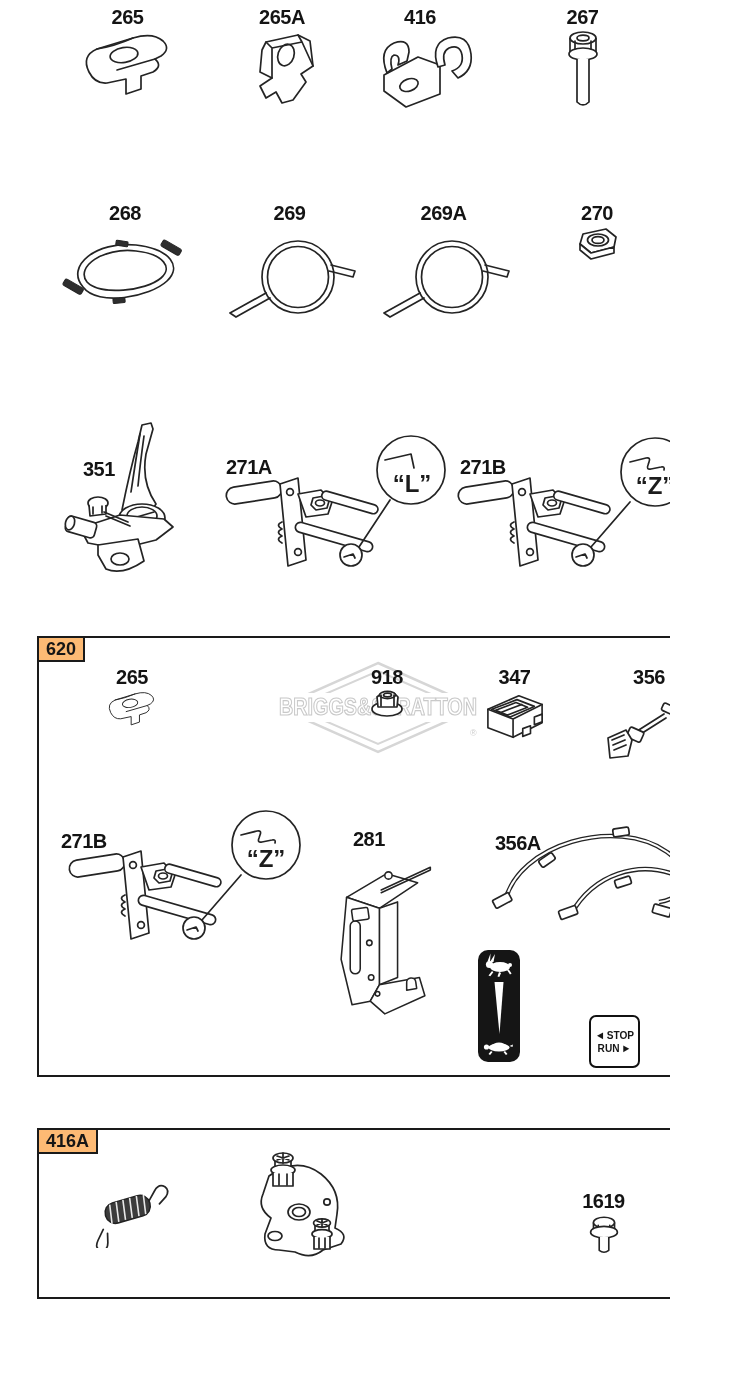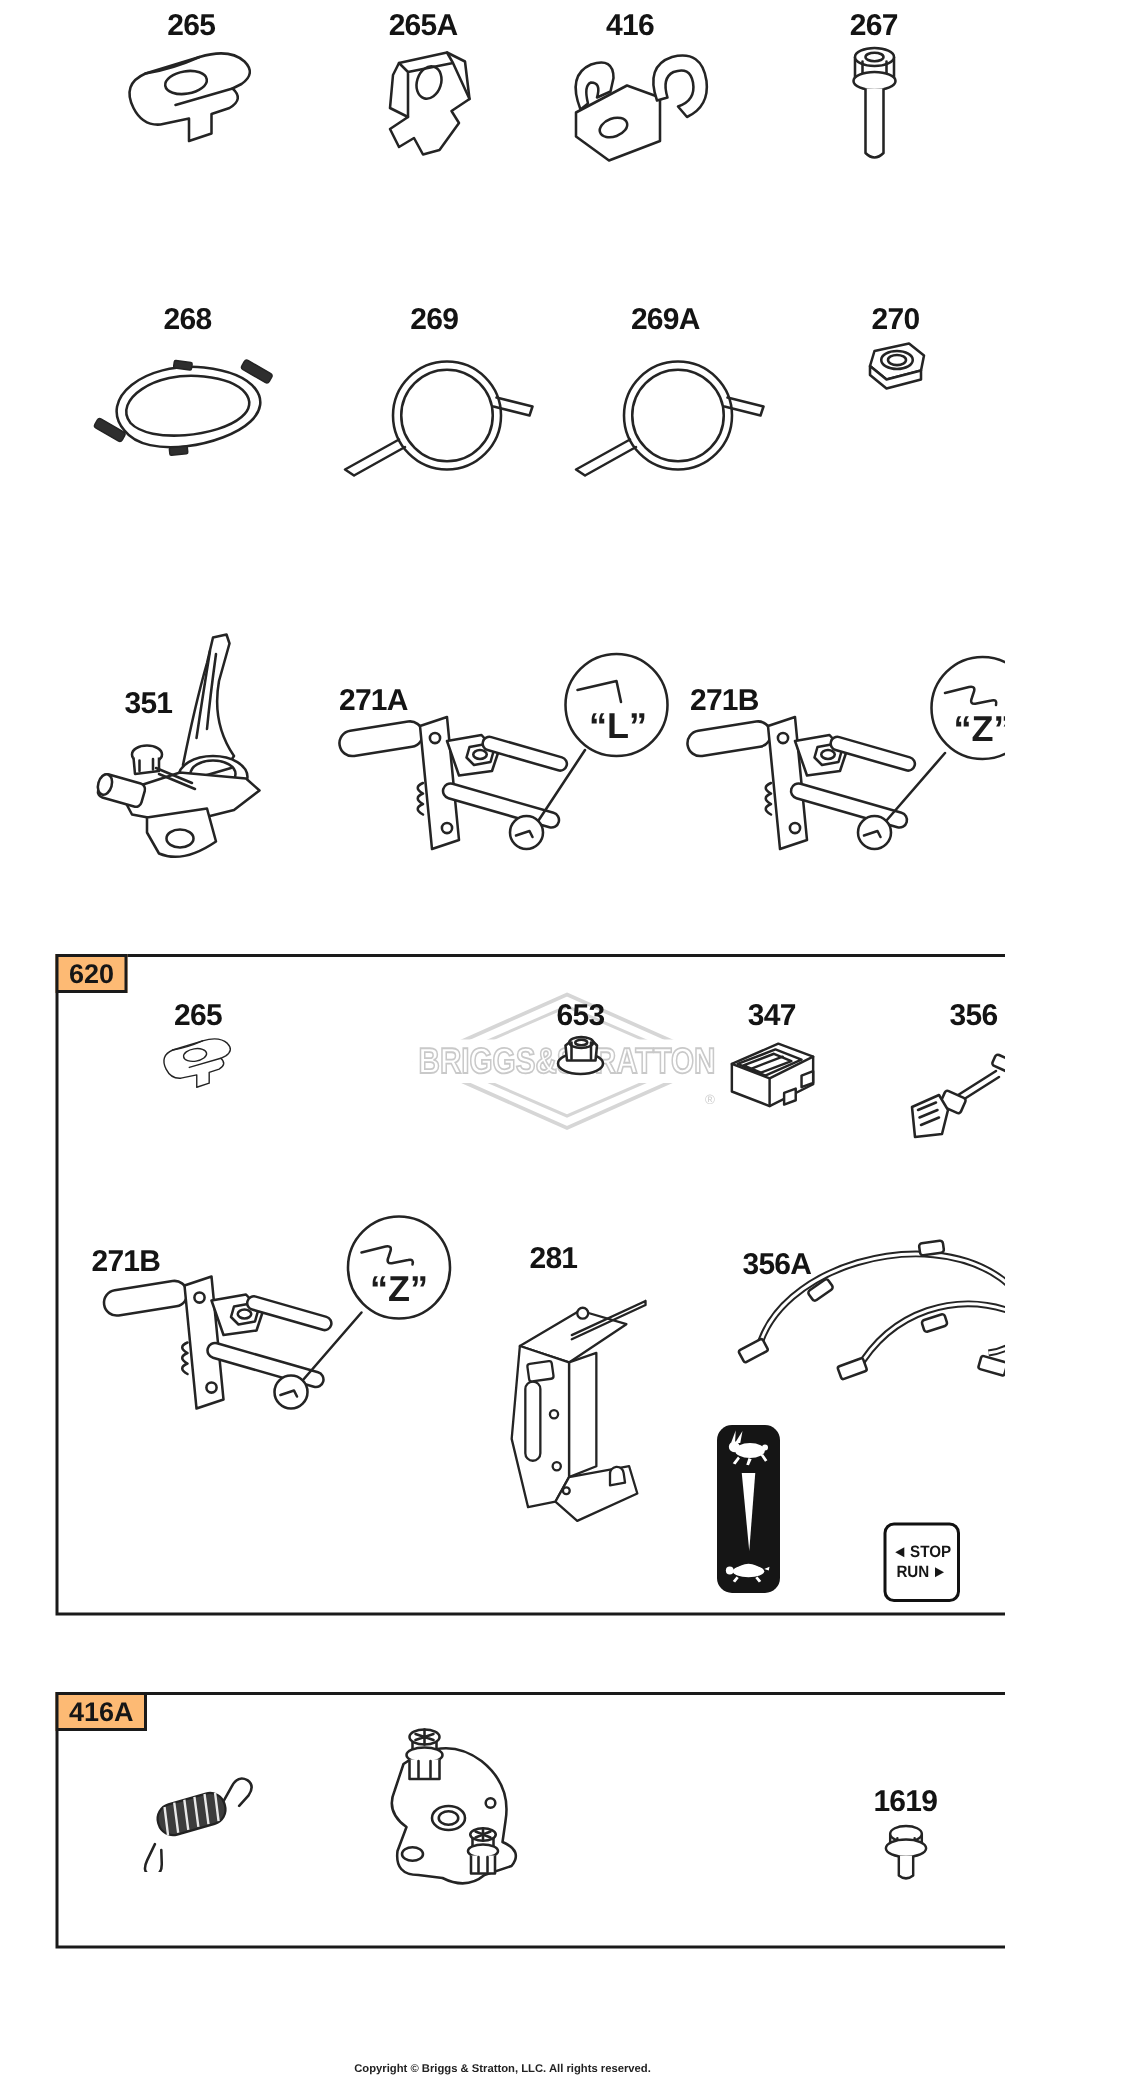--- a/index.html
+++ b/index.html
@@ -196,21 +196,21 @@
       <span class="plabel">265</span>
       <svg width="58" height="45" viewBox="0 0 105 80">
         <path class="s1" d="M14,44 Q6,28 22,21 L58,10 Q78,4 88,13 Q96,21 86,28 L80,31 Q88,38 78,44 L66,48 L66,61 L51,66 L51,51 L32,55 Q20,56 14,44 Z"></path>
         <ellipse class="s1" cx="49" cy="27" rx="14" ry="7.5" transform="rotate(-9 49 27)"></ellipse>
         <path class="s0" d="M22,21 Q40,18 58,10 M80,31 L42,42"></path>
       </svg>
     </div>
 
 
     <div class="fig" style="left:308px;top:28px;width:80px;">
-      <span class="plabel">653</span>
+      <span class="plabel">918</span>
       <svg width="40" height="30" viewBox="0 0 40 30">
         <ellipse class="s1" cx="20" cy="21" rx="15" ry="7"></ellipse>
         <path class="s1" d="M10,9 L15,5 L27,5 L31,9 L30,19 L11,19 Z"></path>
         <ellipse class="s1" cx="20.5" cy="7" rx="8" ry="3.6"></ellipse>
         <ellipse class="s0" cx="20.5" cy="7" rx="4" ry="1.8"></ellipse>
         <path class="s0" d="M14,7 L14,18 M27,7 L27,18"></path>
       </svg>
     </div>
 
     <div class="fig" style="left:428px;top:28px;width:95px;">
@@ -370,15 +370,14 @@
       <svg width="48" height="46" viewBox="0 0 48 48">
         <path class="s1" d="M13,11 L13,19 Q24,26 35,19 L35,11"></path>
         <ellipse class="s1" cx="24" cy="11" rx="11" ry="5.5"></ellipse>
         <path class="s0" d="M18,14 L18,22 M30,14 L30,22"></path>
         <ellipse class="s1" cx="24" cy="21" rx="14" ry="6"></ellipse>
         <path class="s1" d="M19,26 L19,40 Q24,44 29,40 L29,26"></path>
       </svg>
     </div>
   </div>
 
-  <div class="footer">Copyright © Briggs &amp; Stratton, LLC. All rights reserved.</div>
 
 </div>
 
 </body></html>

